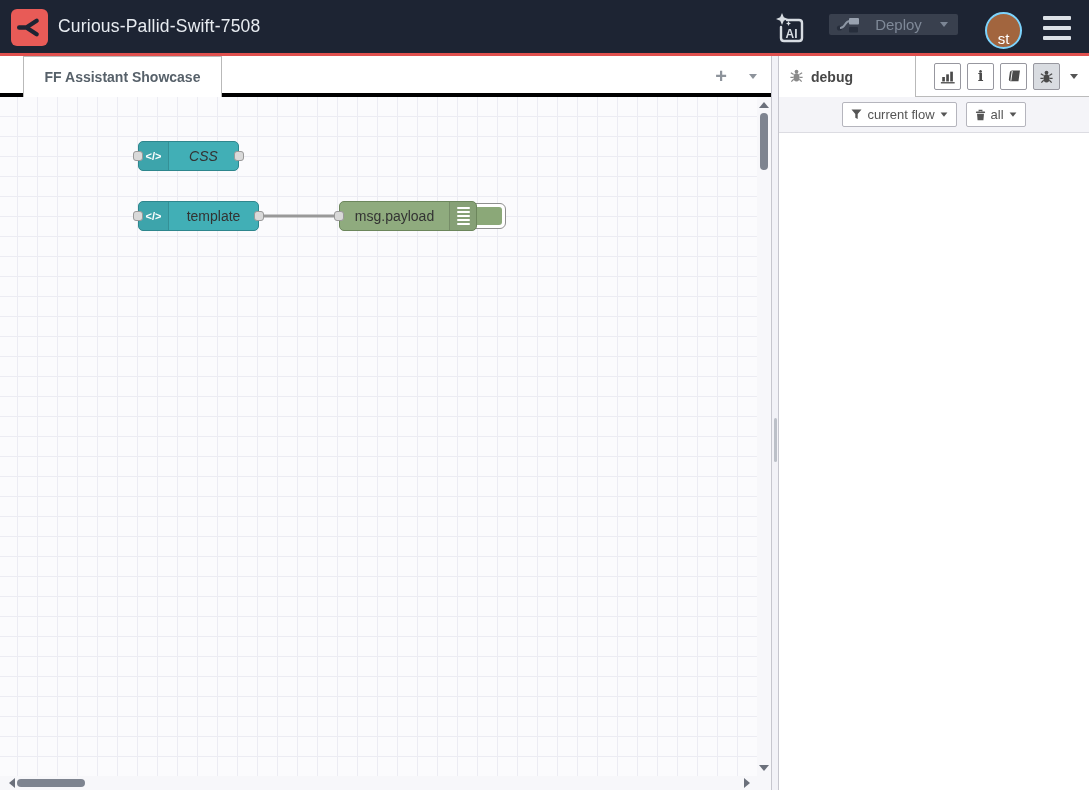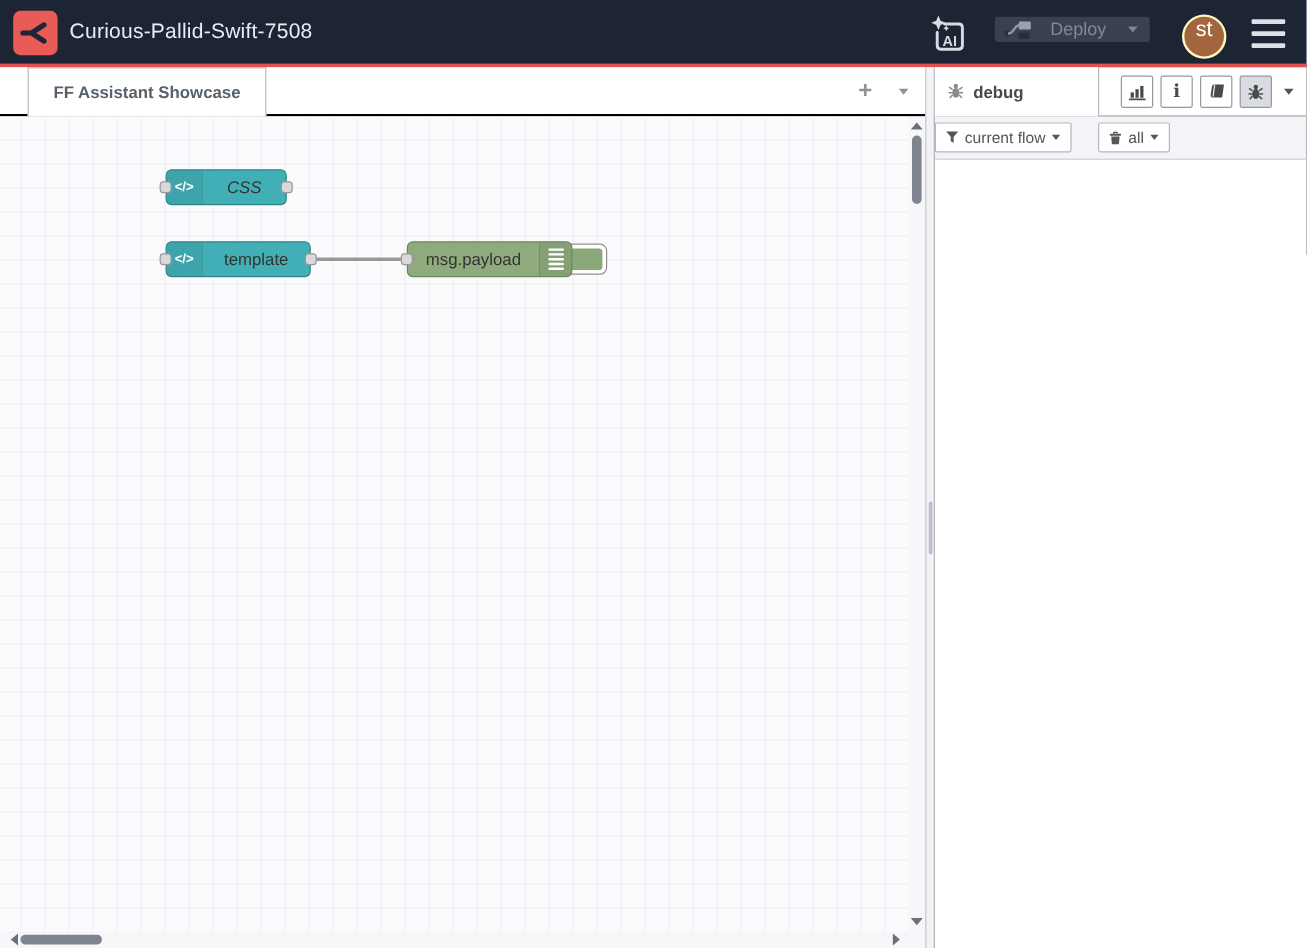--- a/index.html
+++ b/index.html
@@ -15,33 +15,33 @@
   .header-title { position:absolute; left:58px; top:0; height:53px; line-height:53px;
                   color:#e8ecf1; font-size:17.5px; letter-spacing:.2px; }
   .ai-btn { position:absolute; left:770px; top:10px; width:40px; height:38px;
             display:flex; align-items:center; justify-content:center; cursor:pointer; }
   .deploy-group { position:absolute; left:829px; top:14px; width:129px; height:21px;
                   background:#39404e; border-radius:2px; display:flex; align-items:center; }
   .deploy-icon-wrap { width:38px; display:flex; justify-content:center; }
   .deploy-label { color:#7f8998; font-size:15px; flex:1; text-align:center; }
   .deploy-chevron-wrap { width:28px; display:flex; justify-content:center; align-items:center; height:100%; }
   .avatar { position:absolute; left:985px; top:12px; width:37px; height:37px; border-radius:50%;
-            background:#a2653e; border:2px solid #fef9c3; color:#fff; font-size:18px;
-            display:flex; align-items:flex-start; justify-content:center; cursor:pointer; }
+            background:#a2653e; border:2px solid #7dd3fc; color:#fff; font-size:15px;
+            display:flex; align-items:flex-end; justify-content:center; cursor:pointer; }
   .hamburger { position:absolute; left:1043px; top:16px; width:28px; height:24px;
                display:flex; flex-direction:column; justify-content:space-between; cursor:pointer; }
   .hamburger span { display:block; width:28px; height:4px; background:#dce1e7; border-radius:1px; }
 
   
   .chev { width:0; height:0; border-left:4.5px solid transparent; border-right:4.5px solid transparent;
           border-top:5.5px solid currentColor; display:inline-block; }
 
   
   .ws-tabbar { position:absolute; left:0; top:56px; width:771px; height:41px;
-               background:#fff; border-bottom:2px solid #000000; }
+               background:#fff; border-bottom:4px solid #000000; }
   .ws-tab { position:absolute; left:23px; top:0; width:199px; height:41px; background:#fff;
             border:1px solid #b9b9b9; border-bottom:none; z-index:2;
             display:flex; align-items:center; justify-content:center;
             font-size:14px; font-weight:bold; color:#57616a; cursor:pointer; }
   .ws-add { position:absolute; left:705px; top:0; width:32px; height:40px;
             display:flex; align-items:center; justify-content:center;
             color:#8d939b; font-size:20px; font-weight:bold; cursor:pointer; }
   .ws-chev { position:absolute; left:740px; top:0; width:26px; height:40px; color:#8d939b;
              display:flex; align-items:center; justify-content:center; cursor:pointer; }
 
@@ -106,21 +106,21 @@
             padding-left:10px; font-size:14px; font-weight:bold; color:#474747; cursor:pointer; }
   .sb-tab .bug { color:#8a8a8a; }
   .sb-btns { position:absolute; right:29px; top:7px; display:flex; gap:6px; }
   .sb-btn { width:27px; height:27px; border:1px solid #97979f; border-radius:2px; background:#fff;
             display:flex; align-items:center; justify-content:center; color:#4a4a4a; cursor:pointer; }
   .sb-btn.active { background:#d9dce1; }
   .sb-chev { position:absolute; right:7px; top:0; height:41px; width:16px; color:#555;
              display:flex; align-items:center; justify-content:center; cursor:pointer; }
   .sb-filterbar { position:absolute; left:0; top:41px; width:310px; height:36px; background:#f4f4f8;
                   border-bottom:1px solid #dcdce2; display:flex; align-items:center;
-                  justify-content:flex-start; gap:22px; }
+                  justify-content:center; gap:9px; }
   .filter-btn { height:25px; background:#fff; border:1px solid #b5b5bd; border-radius:2px;
                 display:flex; align-items:center; gap:5px; padding:0 8px; font-size:13px; color:#555;
                 cursor:pointer; }
   .filter-btn .chev { transform:scale(.85); }
   .sb-content { position:absolute; left:0; top:77px; width:310px; height:657px; background:#fff; }
 
   .info-i { font-family:"DejaVu Serif","Liberation Serif",serif; font-weight:bold; font-size:15px; line-height:1; }
 </style>
 </head>
 <body>

